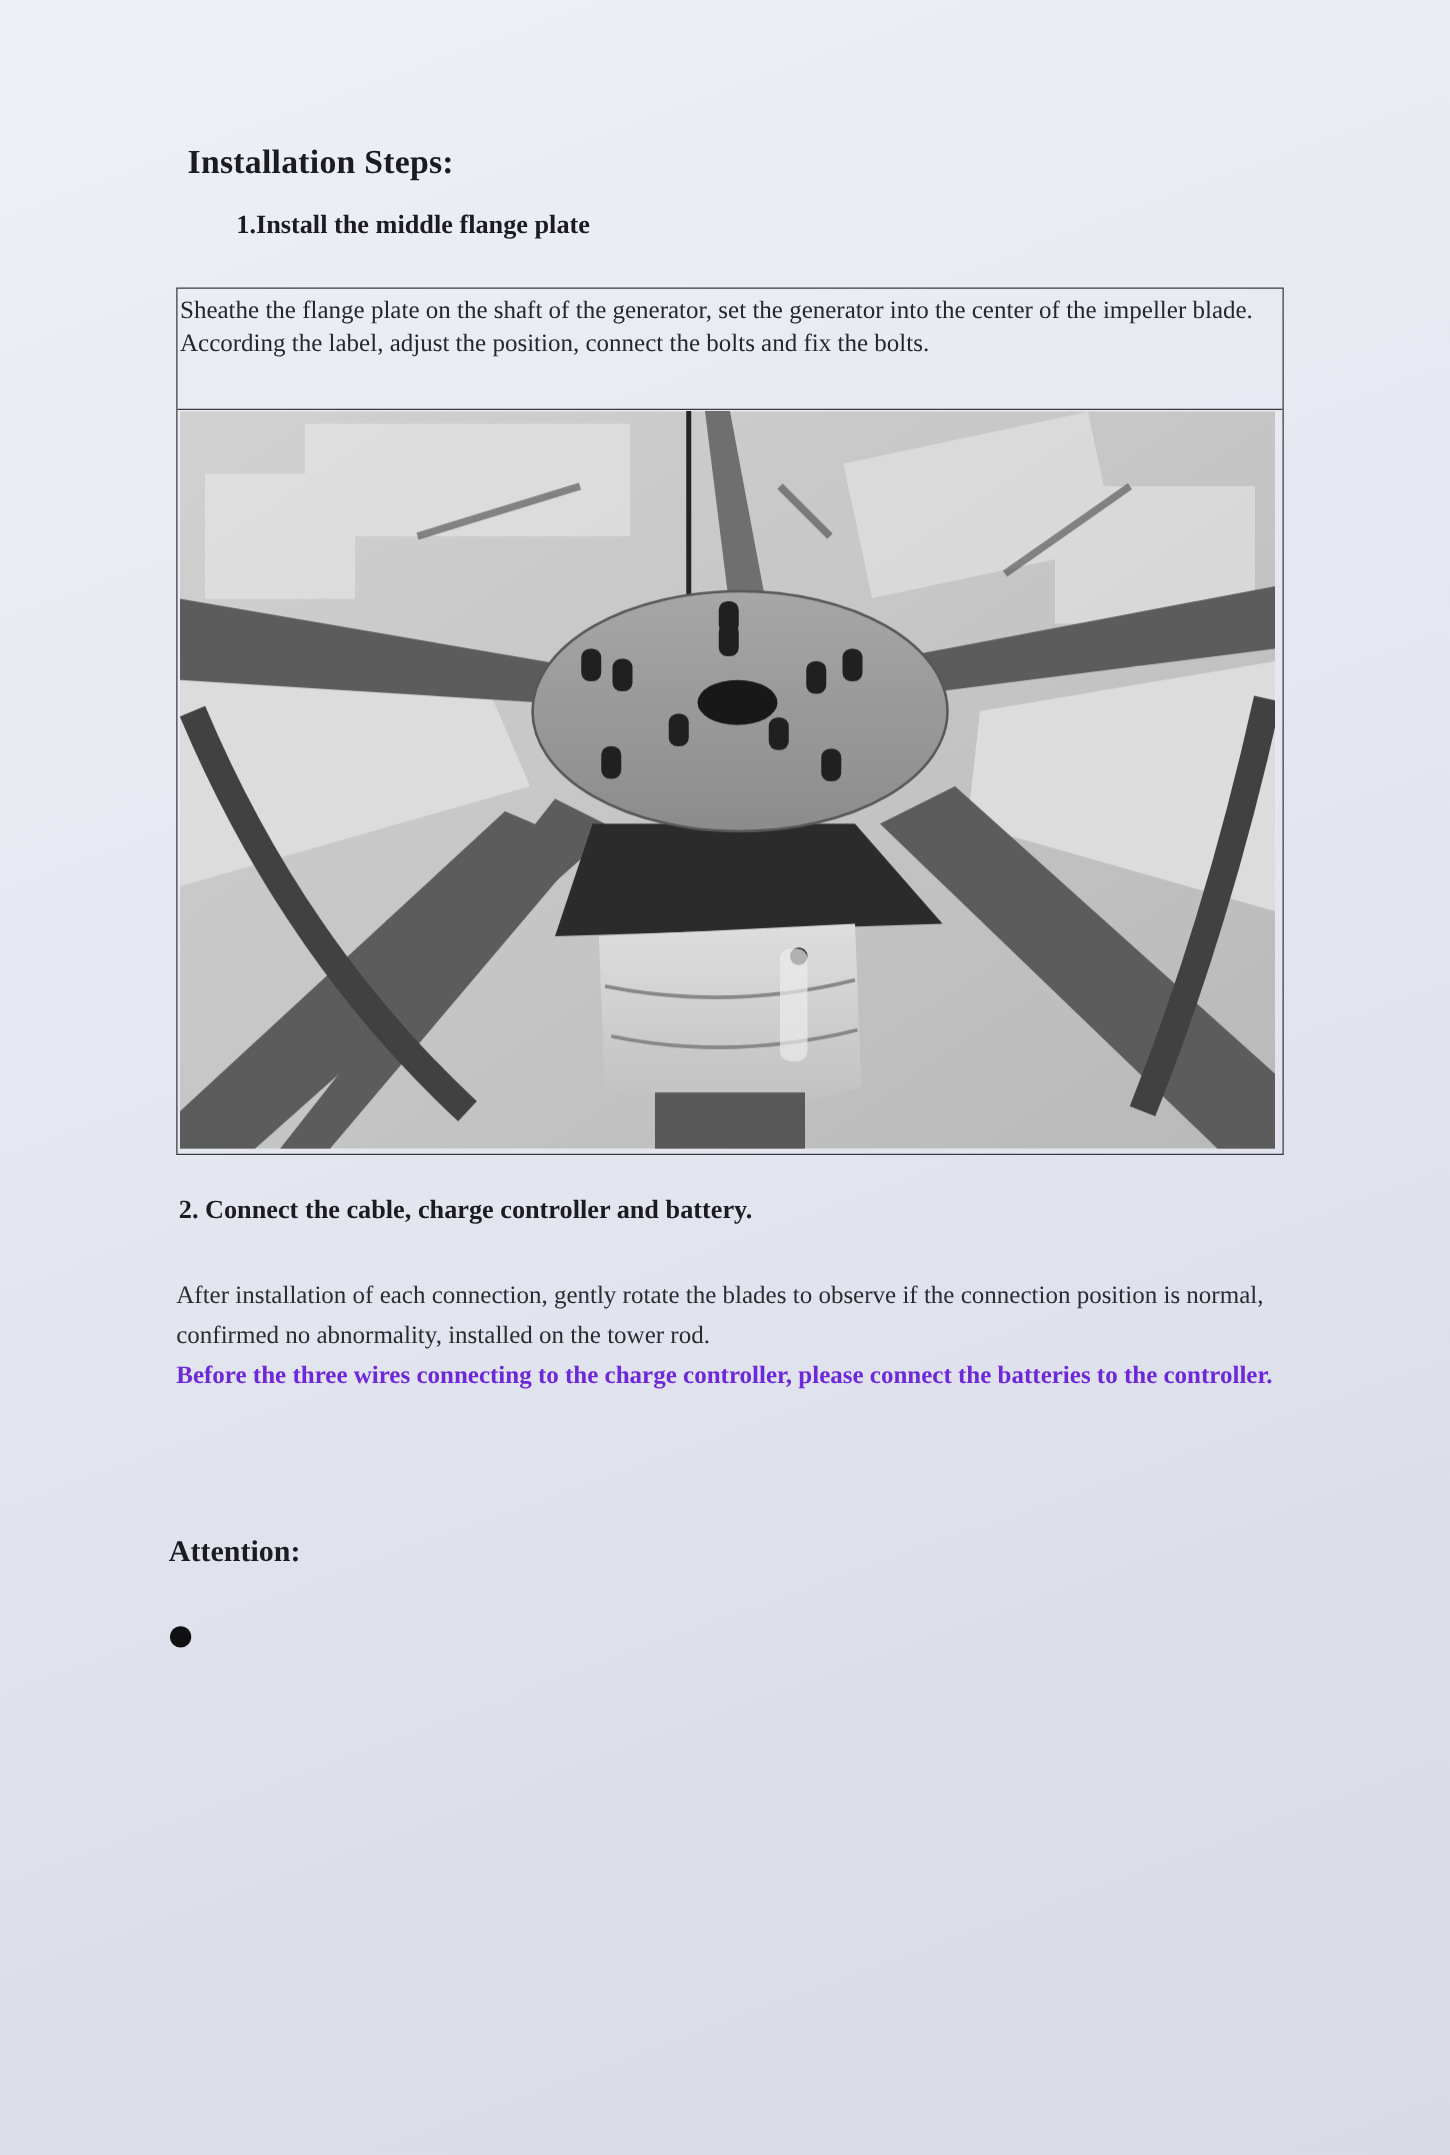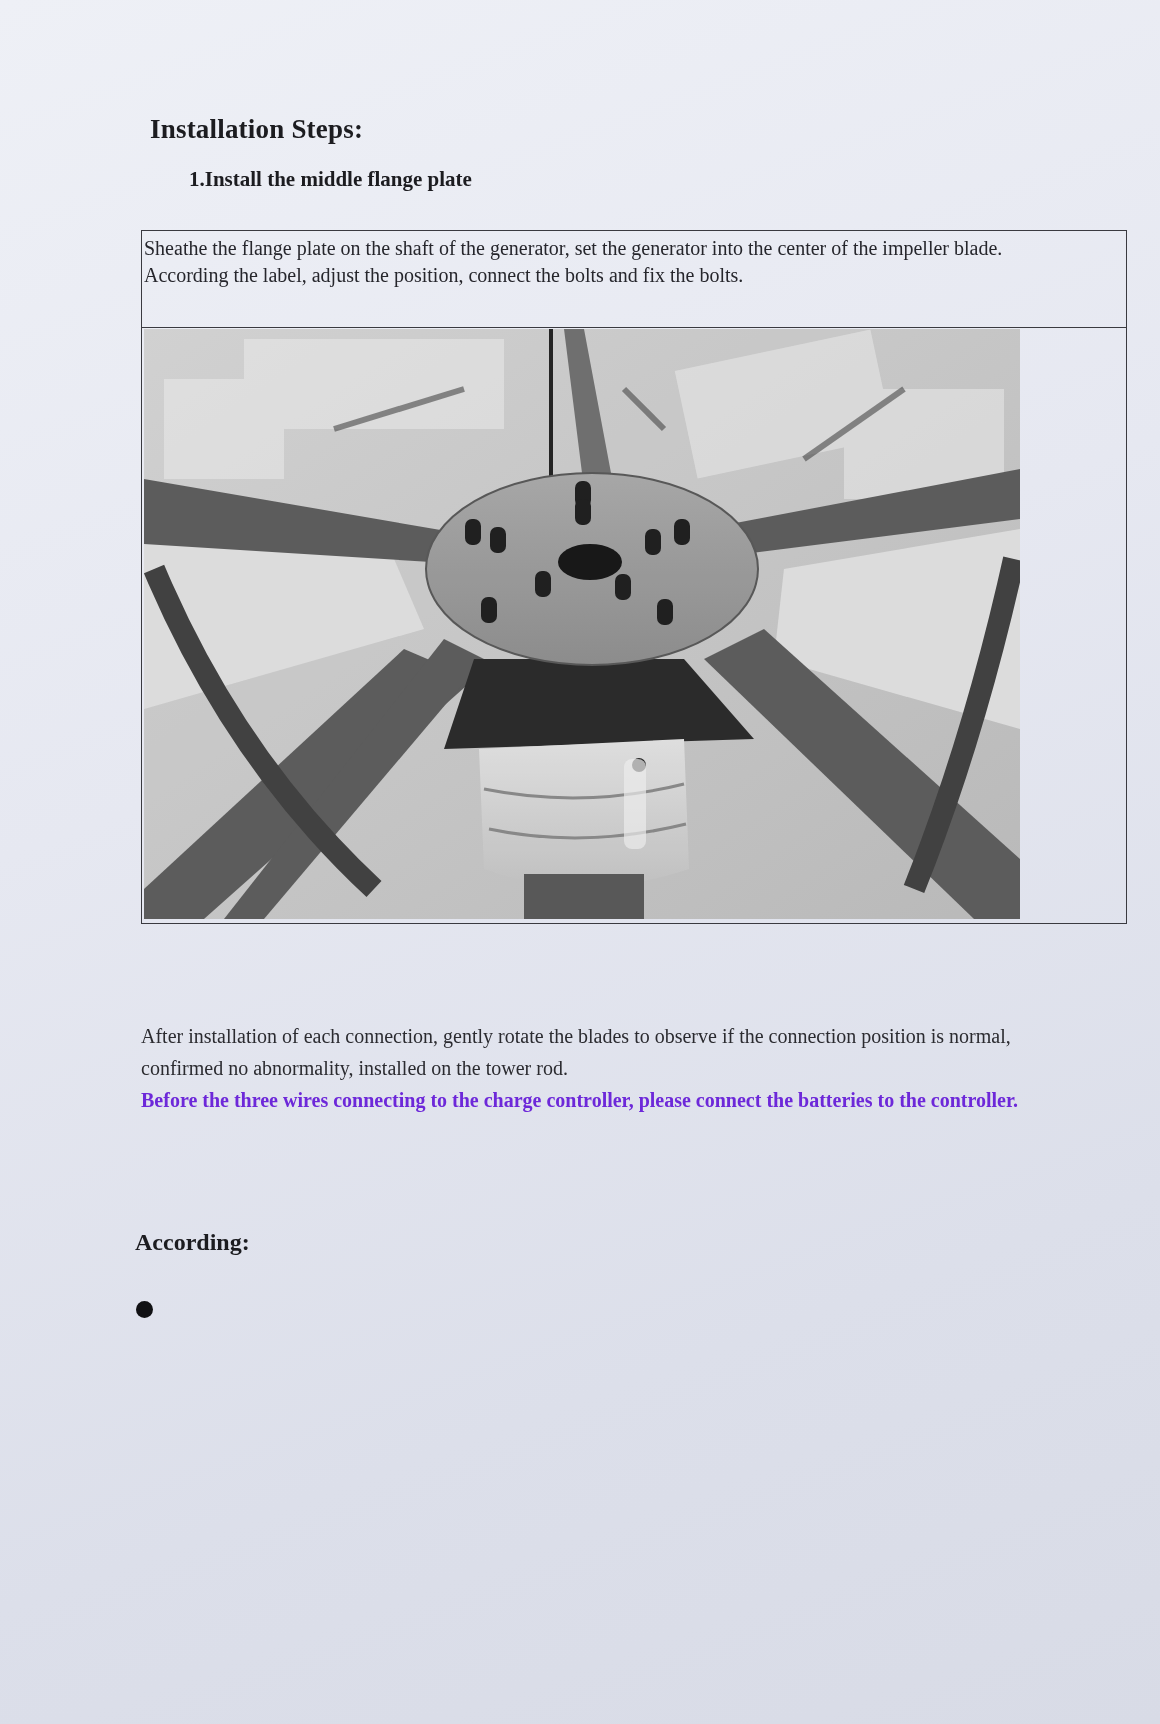--- a/index.html
+++ b/index.html
@@ -30,21 +30,21 @@
     .h-step1 {
       position: absolute;
       left: 150px; top: 167px;
       font-size: 21px;
       font-weight: bold;
       margin-left: 39px;
     }
     .boxed {
       position: absolute;
       left: 141px; top: 230px;
-      width: 986px;
+      width: 886px;
       height: 694px;
       border: 1.5px solid #3a3a40;
       box-sizing: border-box;
     }
     .boxed-text {
       position: absolute;
       left: 2px; top: 4px;
       width: 870px;
       font-size: 20px;
       line-height: 26.5px;
@@ -191,28 +191,29 @@
           <rect x="471" y="245" width="16" height="26" rx="7"></rect>
           <rect x="337" y="268" width="16" height="26" rx="7"></rect>
           <rect x="513" y="270" width="16" height="26" rx="7"></rect>
         </g>
 
         <rect x="0" y="0" width="876" height="590" fill="#808080" opacity="0.06"></rect>
       </svg>
     </div>
   </div>
 
+  <div class="h-step2">2. Connect the cable, charge controller and battery.</div>
 
   <div class="para">
     <span>After installation of each connection, gently rotate the blades to observe if the connection position is normal, confirmed no abnormality, installed on the tower rod.</span>
     <br>
     <span class="b">Before the three wires connecting to the charge controller, please connect the batteries to the controller.</span>
   </div>
 
-  <div class="h-attn">According:</div>
+  <div class="h-attn">Attention:</div>
 
   <ul class="bullets">
     <li>
       <span class="bullet-dot"></span>
     </li>
   </ul>
 
 </div>
 
 </body></html>

